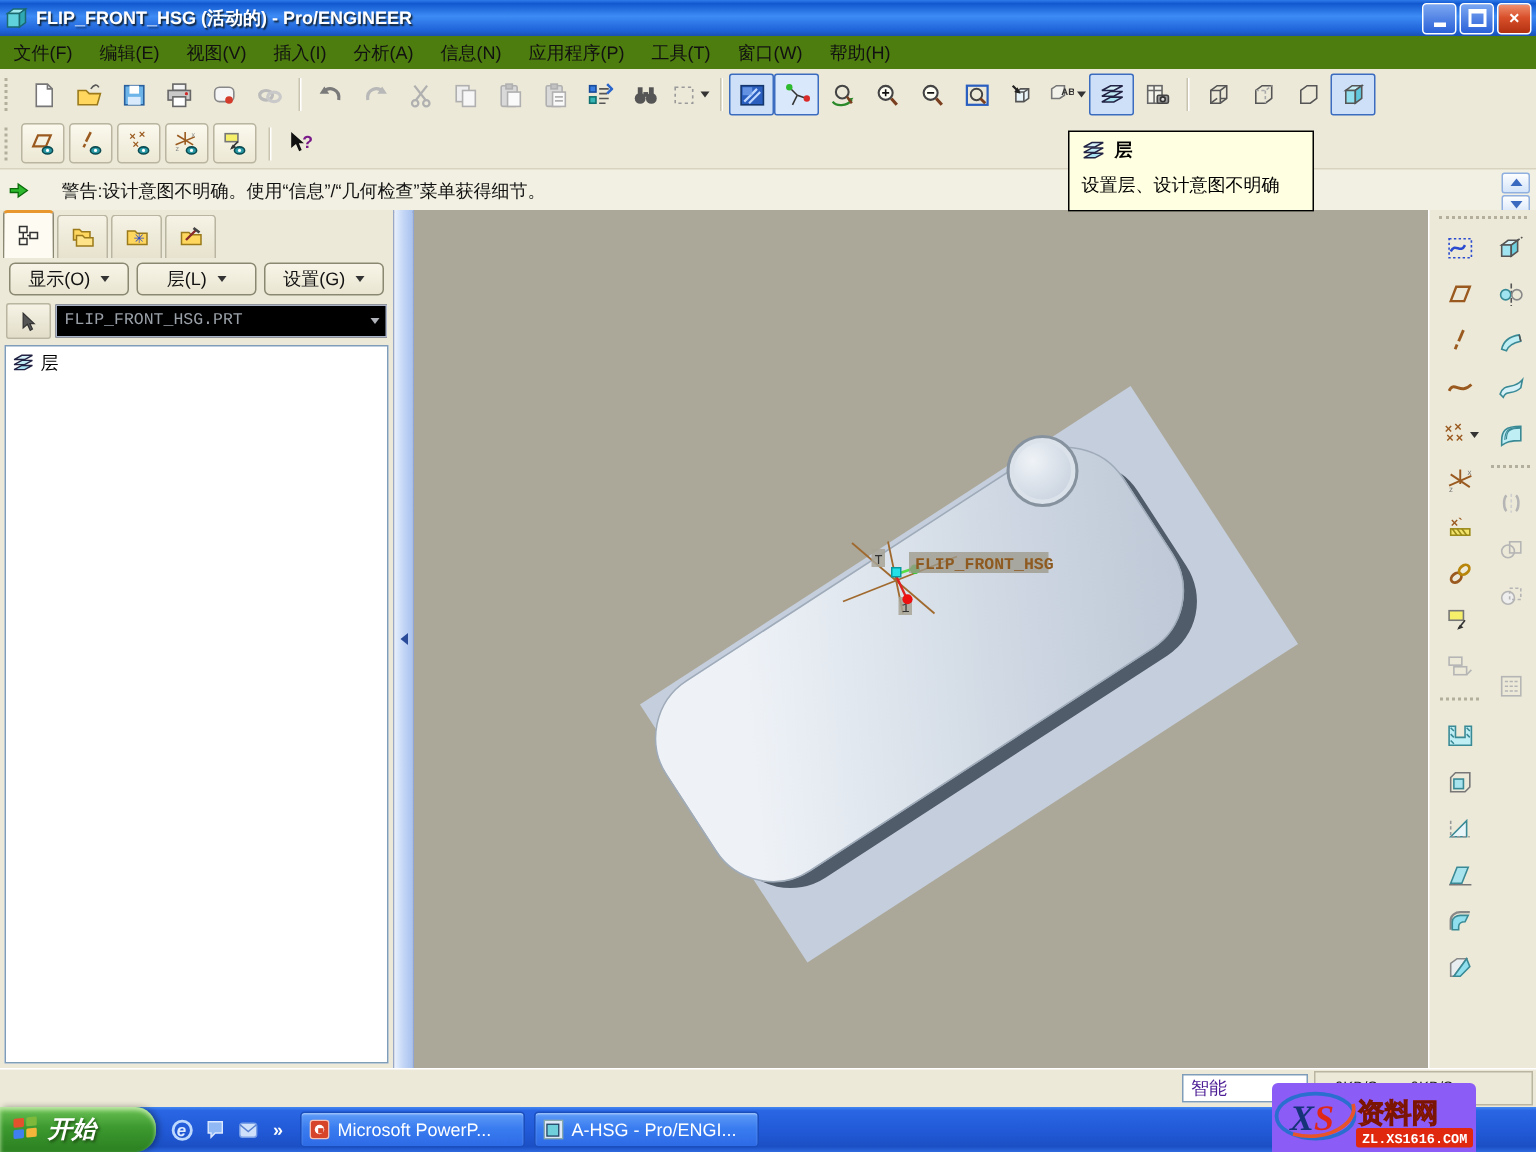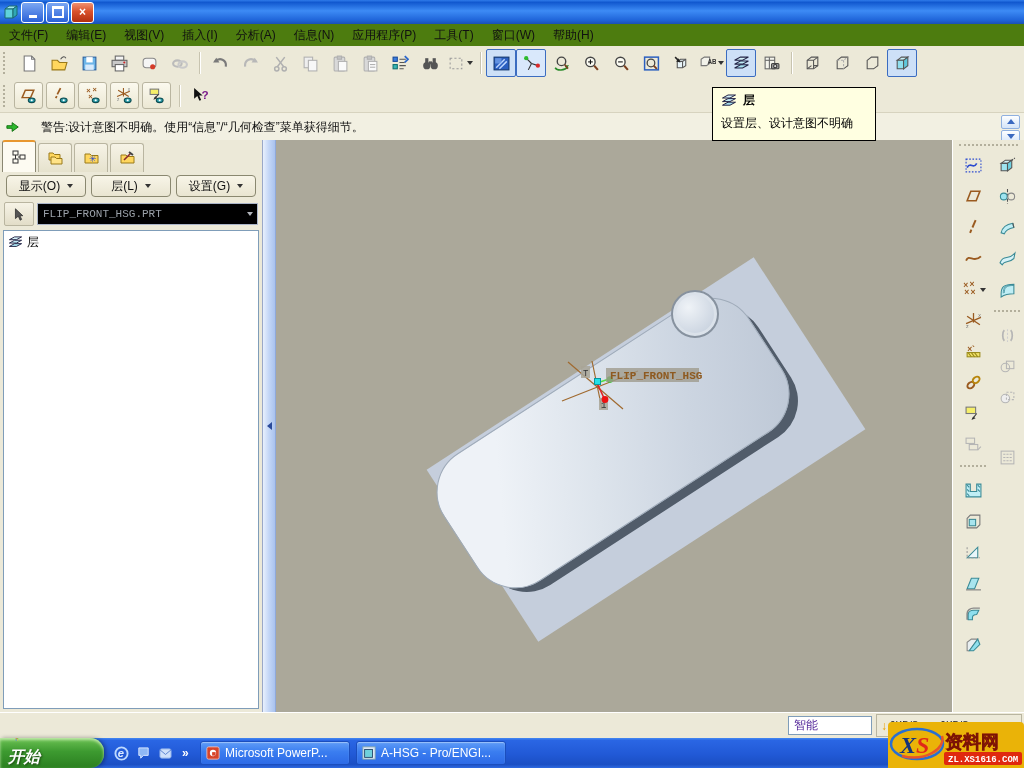--- a/index.html
+++ b/index.html
@@ -104,47 +104,48 @@
     background:#fff;font-size:12px;color:#4c1d95;display:flex;align-items:center;padding-left:5px;box-sizing:border-box;}
   #speeds{position:absolute;left:876px;top:1px;width:146px;height:23px;border:1px solid #b9b5a0;
     background:#ece9d8;display:flex;align-items:center;font-size:10px;color:#222;gap:3px;padding:0 4px;box-sizing:border-box;}
   .arr{font-weight:bold;font-size:12px;}
   
   #taskbar{position:absolute;left:0;top:738px;width:1024px;height:30px;
     background:linear-gradient(#4388f2 0%,#2a66e4 8%,#2159d6 55%,#1b4fc4 88%,#2f6ae0 100%);display:flex;align-items:center;}
   #startbtn{width:104px;height:30px;border-radius:0 14px 14px 0;
     background:linear-gradient(#6cc254 0%,#3d9a30 45%,#2e8423 90%);
     box-shadow:inset 0 2px 3px #bfe8a8, 2px 0 4px rgba(0,0,0,.35);
-    display:flex;align-items:flex-start;gap:6px;padding-left:8px;box-sizing:border-box;flex-direction:column;}
+    display:flex;align-items:center;gap:6px;padding-left:8px;box-sizing:border-box;}
   #startbtn .slabel{color:#fff;font-weight:bold;font-style:italic;font-size:16px;text-shadow:1px 1px 2px #1c4a12;}
   #quicklaunch{display:flex;align-items:center;gap:7px;margin-left:10px;width:80px;}
   #ql-chev{color:#fff;font-size:12px;font-weight:bold;margin-left:2px;}
   .task{width:150px;height:24px;margin-left:6px;border-radius:3px;border:1px solid #1b4ebd;
     background:linear-gradient(#5f9cf7,#3a7df0 45%,#2d6ae6);box-shadow:inset 0 1px 1px #9cc2fb;
     display:flex;align-items:center;gap:5px;padding:0 5px;box-sizing:border-box;
     color:#fff;font-size:12px;white-space:nowrap;overflow:hidden;}
   .task.active{background:linear-gradient(#1c55c0,#1747a5);box-shadow:inset 1px 1px 3px #0d2f74;}
   .task .tico{flex:0 0 auto;display:flex;}
   
-  #watermark{position:absolute;left:888px;top:722px;width:136px;height:46px;background:#eab308;
+  #watermark{position:absolute;left:848px;top:722px;width:136px;height:46px;background:#8b5cf6;
     border-radius:4px 4px 0 0;z-index:80;overflow:hidden;}
   
   .icon-wrap{display:flex;align-items:center;justify-content:center;}
 </style>
 </head>
 <body>
 
 <div id="titlebar">
   <span class="icon-wrap">
     <svg width="16" height="16" viewBox="0 0 16 16">
         <polygon points="2,5 6,2 14,2 10,5" fill="#9fe8ee" stroke="#1a6a70"></polygon>
         <polygon points="2,5 10,5 10,14 2,14" fill="#5fd2dc" stroke="#1a6a70"></polygon>
         <polygon points="10,5 14,2 14,11 10,14" fill="#2fa8b4" stroke="#1a6a70"></polygon>
       </svg>
   </span>
+  <span class="ttext">FLIP_FRONT_HSG (活动的) - Pro/ENGINEER</span>
   <span class="wbtn min">
       <span class="glyph-min"></span>
     </span>
   <span class="wbtn res">
       <span class="glyph-res"></span>
     </span>
   <span class="wbtn close">×</span>
 </div>
 
 <div id="menubar">

